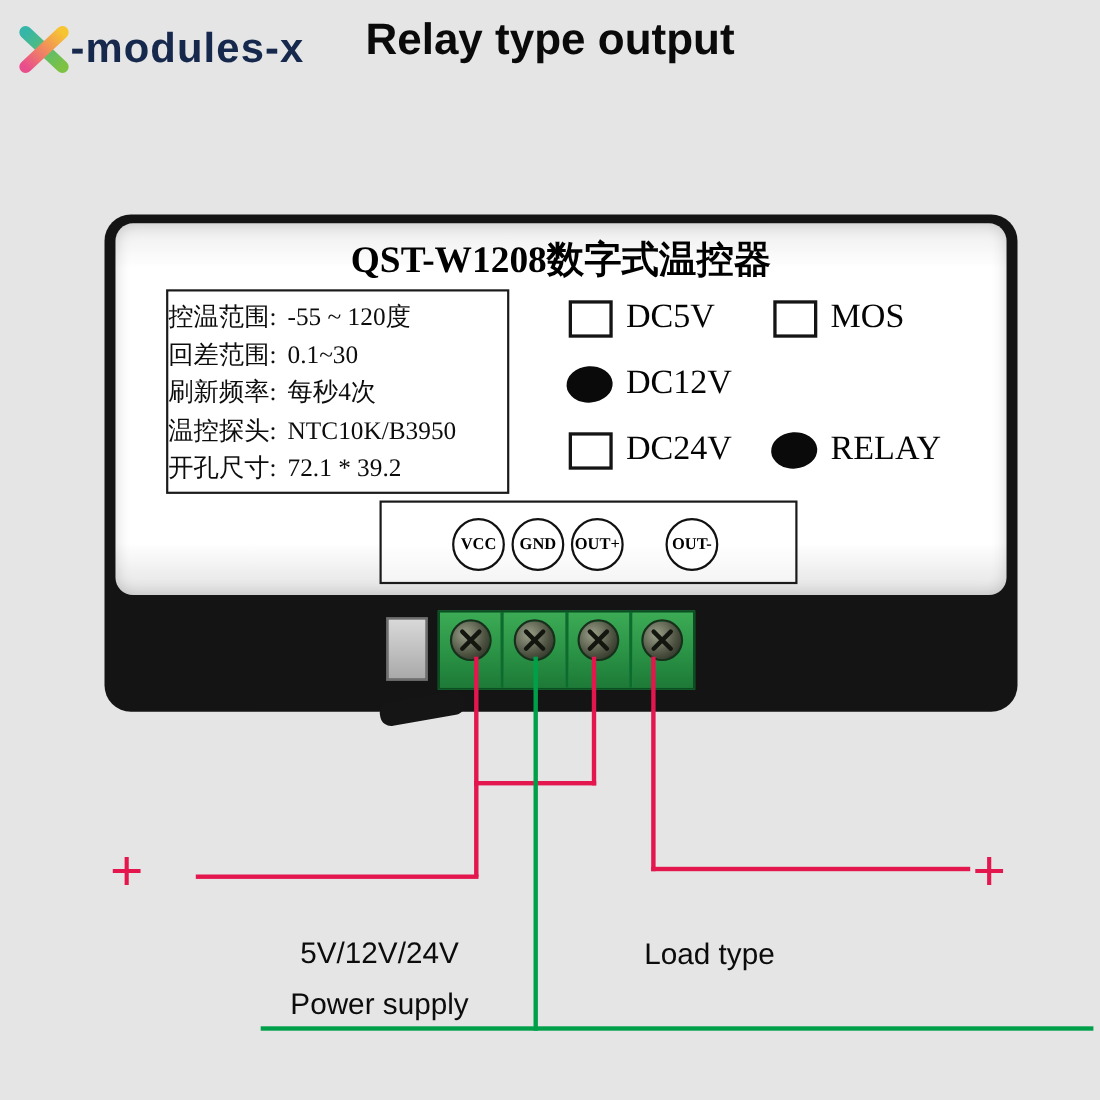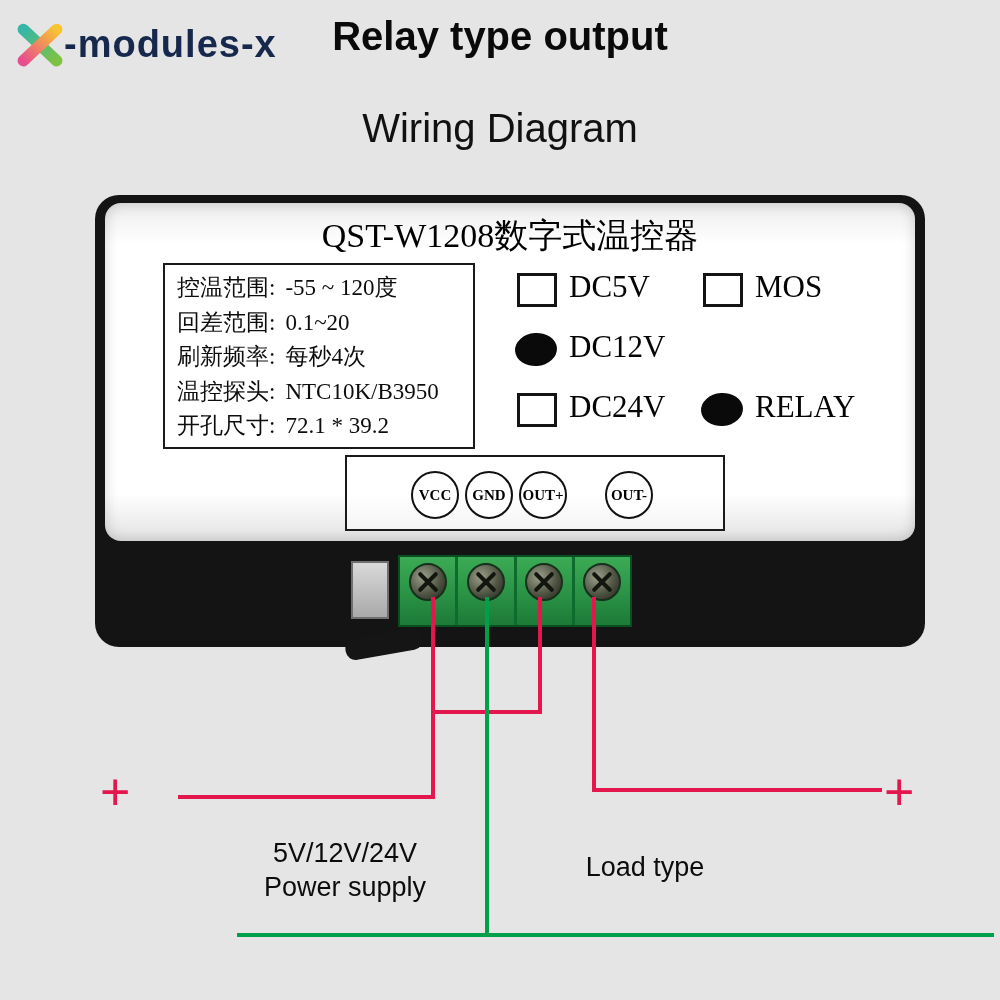--- a/index.html
+++ b/index.html
@@ -16,24 +16,24 @@
   .subtitle { position:absolute; top:106px; left:0; width:100%; text-align:center;
            font-size:40px; font-weight:400; color:#111; z-index:2; }
 
   
   .device { position:absolute; left:95px; top:195px; width:830px; height:452px;
             background:#141414; border-radius:24px; z-index:2; }
   .face { position:absolute; left:10px; top:8px; width:810px; height:338px;
           background:linear-gradient(180deg,#ececec 0%,#ffffff 12%,#ffffff 86%,#e2e2e2 100%);
           border-radius:16px; box-shadow:inset 0 0 14px rgba(0,0,0,0.18); }
   .device-title { position:absolute; top:10px; left:0; width:100%; text-align:center;
-          font-family:"Liberation Serif", serif; font-size:34px; font-weight:400; color:#000; }
+          font-family:"Liberation Serif", serif; font-size:34px; font-weight:700; color:#000; }
 
   .spec-box { position:absolute; left:46px; top:60px; width:312px; height:186px;
-          border:2px solid #1a1a1a; padding:6px 12px; background:rgba(255,255,255,0.6);margin-left:12px; }
+          border:2px solid #1a1a1a; padding:6px 0; background:rgba(255,255,255,0.6); }
   .spec-row { display:flex; gap:10px; font-family:"Liberation Serif", serif;
           font-size:23px; line-height:34.5px; color:#0d0d0d; white-space:nowrap; }
 
   .opt-box { position:absolute; width:40px; height:34px; border:3px solid #141414; background:#fff; }
   .opt-blob { position:absolute; width:42px; height:33px; background:#0a0a0a; border-radius:50%;
           transform:rotate(-4deg); }
   .opt-label { position:absolute; font-family:"Liberation Serif", serif; font-size:31px;
           font-weight:400; color:#050505; }
 
   .term-box { position:absolute; left:240px; top:252px; width:380px; height:76px;
@@ -61,21 +61,21 @@
   .wire-stub { position:absolute; left:250px; top:438px; width:78px; height:22px;
           background:#151515; border-radius:10px; transform:rotate(-10deg); }
 
   
   .wire { position:absolute; z-index:5; }
 
   
   .plus { position:absolute; z-index:5; font-size:52px; font-weight:500; line-height:52px; }
   .power-label { position:absolute; left:225px; top:836px; width:240px; text-align:center;
           font-size:27px; color:#0c0c0c; z-index:6; }
-  .power-label div { line-height:34px; }
+  .power-label div { line-height:34px;margin-top:13px; }
   .load-label { position:absolute; left:555px; top:852px; width:180px; text-align:center;
           font-size:27px; color:#0c0c0c; z-index:6; }
 </style>
 </head>
 <body>
 
 <div class="canvas">
 
   <div class="logo">
     <span style="display:inline-block;width:48px;height:48px;">
@@ -91,34 +91,33 @@
           </linearGradient>
         </defs>
         <path d="M7 9 L39 39" stroke="url(#g1)" stroke-width="11" stroke-linecap="round" fill="none"></path>
         <path d="M7 39 L39 9" stroke="url(#g2)" stroke-width="11" stroke-linecap="round" fill="none"></path>
       </svg>
     </span>
     <span class="logo-text">-modules-x</span>
   </div>
 
   <div class="title">Relay type output</div>
-  <div class="subtitle">Wiring Diagram</div>
 
   <div class="device">
     <div class="face">
       <div class="device-title">QST-W1208数字式温控器</div>
 
       <div class="spec-box">
         <div class="spec-row">
           <span>控温范围:</span>
           <span>-55 ~ 120度</span>
         </div>
         <div class="spec-row">
           <span>回差范围:</span>
-          <span>0.1~20</span>
+          <span>0.1~30</span>
         </div>
         <div class="spec-row">
           <span>刷新频率:</span>
           <span>每秒4次</span>
         </div>
         <div class="spec-row">
           <span>温控探头:</span>
           <span>NTC10K/B3950</span>
         </div>
         <div class="spec-row">

